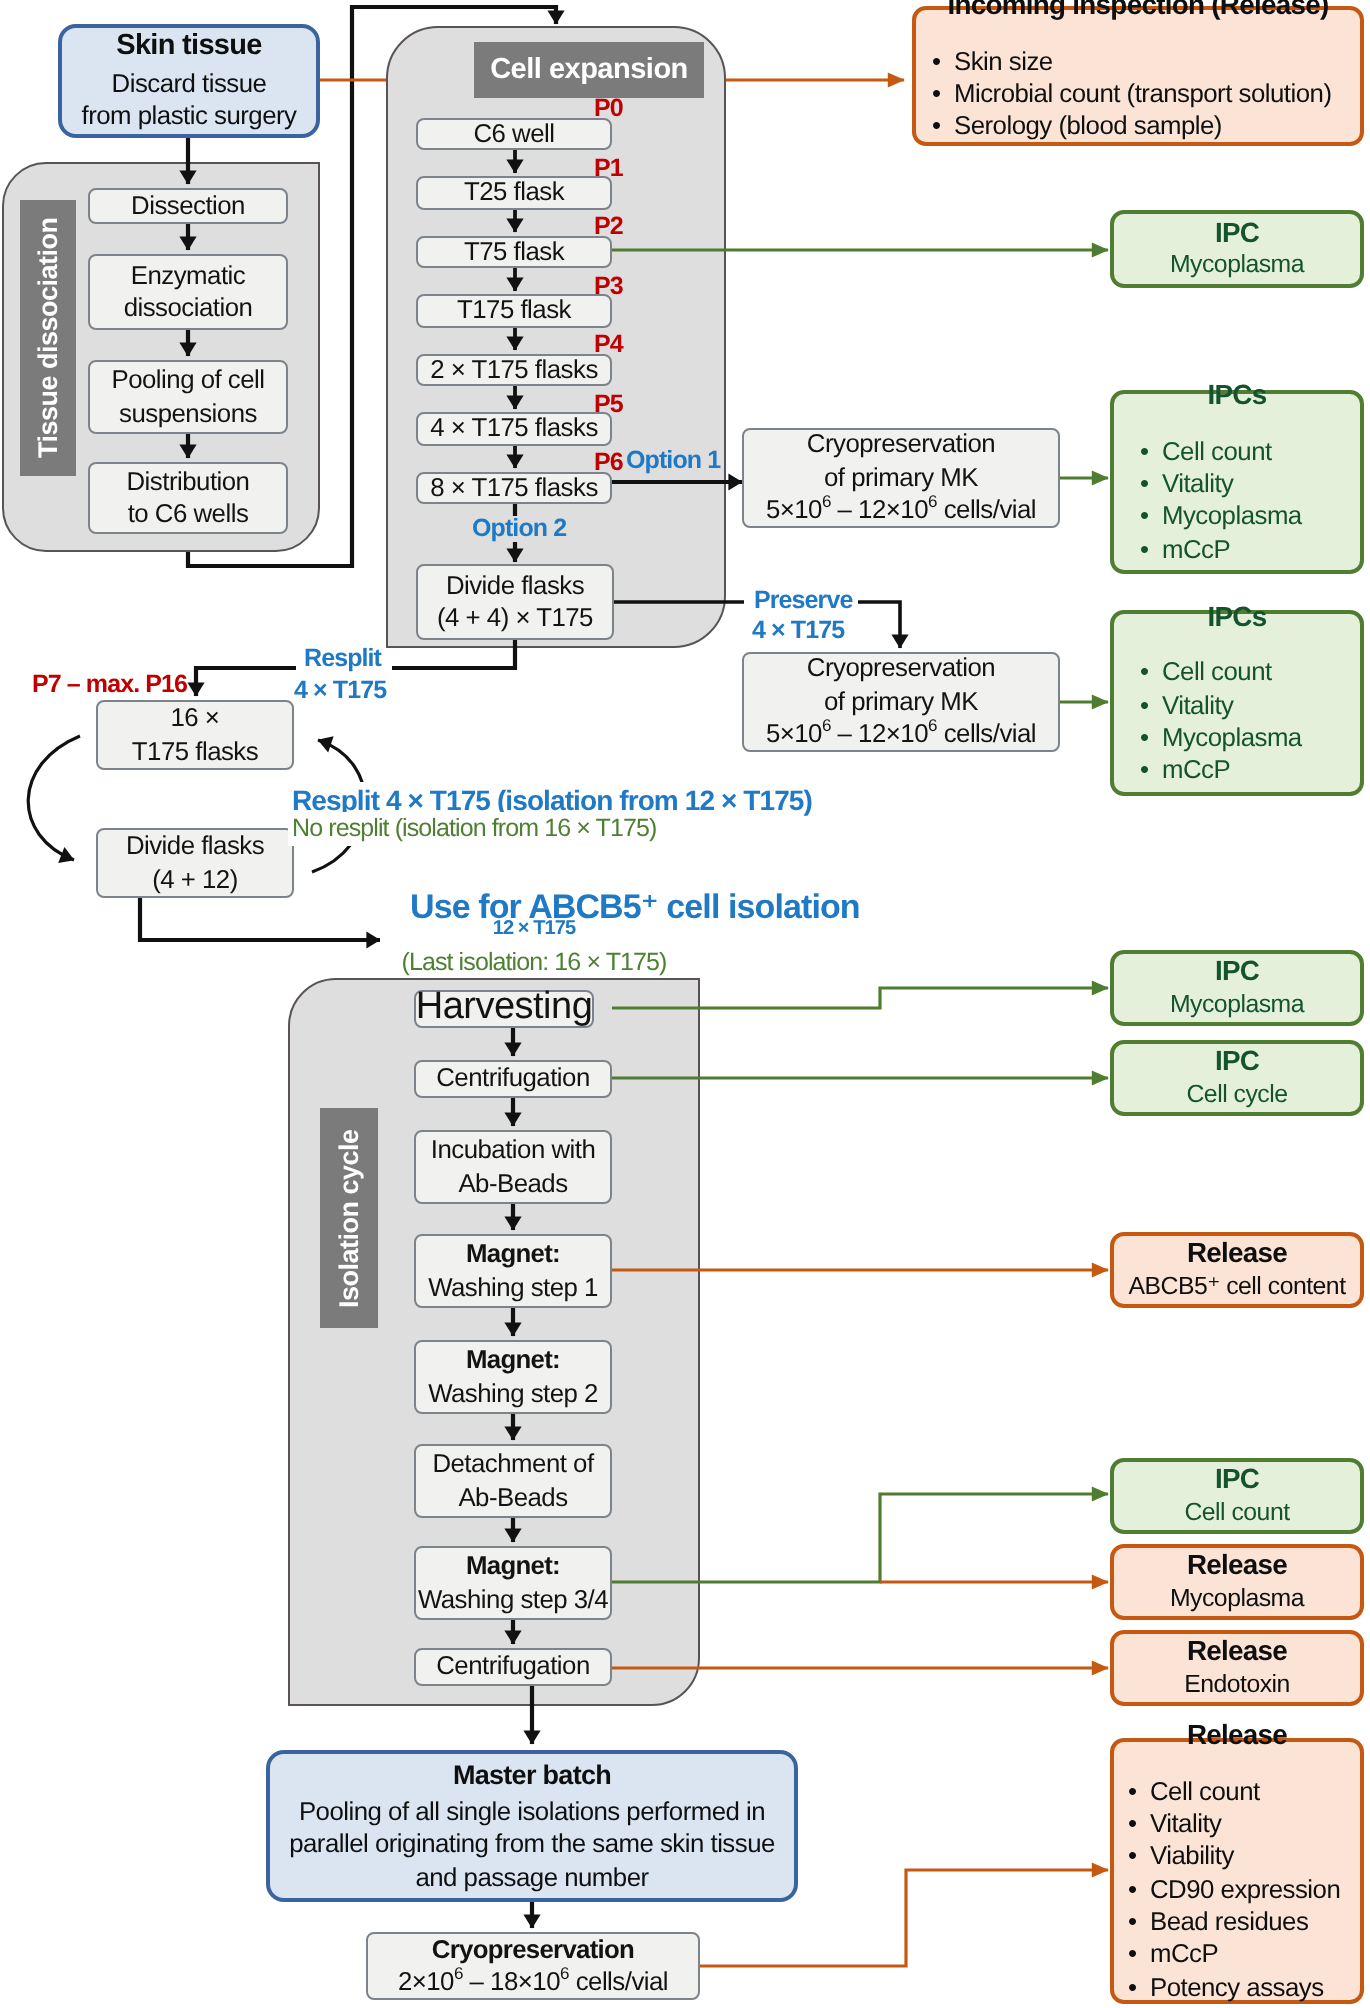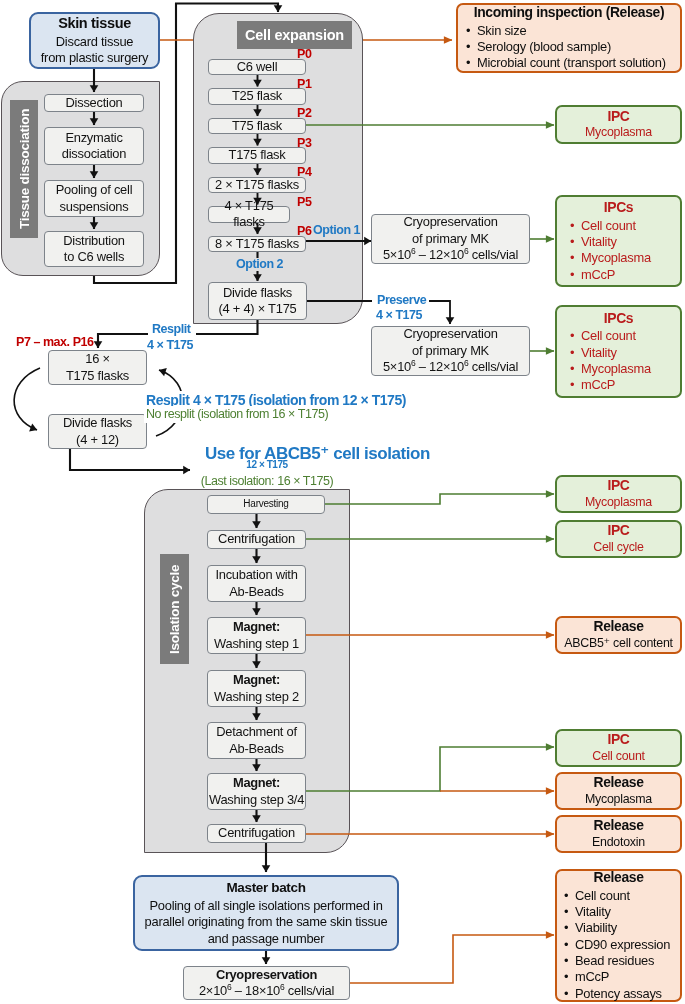--- a/index.html
+++ b/index.html
@@ -8,29 +8,29 @@
   #stage{position:absolute;left:0;top:0;width:685px;height:1004px;}
   svg.lines{position:absolute;left:0;top:0;width:685px;height:1004px;pointer-events:none;overflow:visible;}
   .panel{position:absolute;box-sizing:border-box;background:#dededf;
          border:1.5px solid #595357;}
   .band{position:absolute;box-sizing:border-box;background:#7b7b7b;color:#ffffff;
         font-weight:bold;display:flex;align-items:center;justify-content:center;}
   .node{position:absolute;box-sizing:border-box;display:flex;flex-direction:column;
         align-items:center;justify-content:center;text-align:center;line-height:1.27;}
   .gbox{background:#f1f1ef;border:1.7px solid #7d838a;border-radius:4px;color:#131313;}
   .bluebox{background:#dbe5f1;border:2.3px solid #3a64a0;border-radius:9px;color:#0f0f0f;}
-  .greenbox{background:#e4f0da;border:2.1px solid #4f7d32;border-radius:7px;color:#b91c1c;}
+  .greenbox{background:#e4f0da;border:2.1px solid #4f7d32;border-radius:7px;color:#14532d;}
   .orangebox{background:#fbe4d6;border:2.1px solid #c65911;border-radius:7px;color:#0f0f0f;}
   .lbl{position:absolute;white-space:nowrap;line-height:1.2;}
   .red{color:#c00000;font-weight:bold;letter-spacing:-0.45px;}
   .blue{color:#2079c4;font-weight:bold;letter-spacing:-0.45px;}
   .grn{color:#4e8033;font-weight:normal;letter-spacing:-0.45px;}
   .bold{letter-spacing:-0.35px;}
   .bold{font-weight:bold;}
-  ul.bul{margin:0;padding:0;list-style:none;text-align:left;align-self:flex-start;}
+  ul.bul{margin:10px;padding:0;list-style:none;text-align:left;align-self:flex-start;}
   ul.bul li{position:relative;padding-left:12px;white-space:nowrap;line-height:16.3px;}
   ul.bul li:before{content:"\2022";position:absolute;left:1px;top:0px;}
   sup{font-size:0.66em;vertical-align:super;line-height:0;}
   .vband{writing-mode:vertical-rl;transform:rotate(180deg);}
 </style>
 </head>
 <body>
 
 <div id="stage">
 <svg class="lines" viewBox="0 0 685 1004">
@@ -142,21 +142,21 @@
     </div>
 <div class="lbl red" style="left:297px;top:106.0px;font-size:12.5px;">P2</div>
 <div class="node gbox" style="left:208px;top:147px;width:98px;height:16.5px;font-size:12.9px;">
       <div><span>T175 flask</span></div>
     </div>
 <div class="lbl red" style="left:297px;top:135.5px;font-size:12.5px;">P3</div>
 <div class="node gbox" style="left:208px;top:176.5px;width:98px;height:16.5px;font-size:12.9px;">
       <div><span>2 × T175 flasks</span></div>
     </div>
 <div class="lbl red" style="left:297px;top:165.0px;font-size:12.5px;">P4</div>
-<div class="node gbox" style="left:208px;top:206px;width:82px;height:16.5px;font-size:12.9px;">
+<div class="node gbox" style="left:208px;top:206px;width:98px;height:16.5px;font-size:12.9px;">
       <div><span>4 × T175 flasks</span></div>
     </div>
 <div class="lbl red" style="left:297px;top:194.5px;font-size:12.5px;">P5</div>
 <div class="node gbox" style="left:208px;top:235.5px;width:98px;height:16.5px;font-size:12.9px;">
       <div><span>8 × T175 flasks</span></div>
     </div>
 <div class="lbl red" style="left:297px;top:224.0px;font-size:12.5px;text-align:right;">P6</div>
 <div class="lbl blue" style="left:313px;top:223px;font-size:12.5px;">Option 1</div>
 <div class="lbl blue" style="left:236px;top:257px;font-size:12.5px;">Option 2</div>
 <div class="node gbox" style="left:208px;top:282px;width:99px;height:38px;font-size:12.9px;">
@@ -175,21 +175,21 @@
       <div><span>(4 + 12)</span></div>
     </div>
 <div class="lbl blue" style="left:144px;top:391px;font-size:14px;background:#fff;padding:1px 2px;">Resplit 4 × T175 (isolation from 12 × T175)</div>
 <div class="lbl grn" style="left:144px;top:406px;font-size:12.5px;background:#fff;padding:1px 2px;">No resplit (isolation from 16 × T175)</div>
 <div class="lbl blue" style="left:191px;top:444px;font-size:17px;width:152px;text-align:left;margin-left:14px;">Use for ABCB5⁺ cell isolation</div>
 <div class="lbl blue" style="left:191px;top:459px;font-size:10px;width:152px;text-align:center;">12 × T175</div>
 <div class="lbl grn" style="left:191px;top:474px;font-size:12.5px;width:152px;text-align:center;">(Last isolation: 16 × T175)</div>
 <div class="band vband" style="left:160px;top:554px;width:29px;height:110px;font-size:13.5px;">
       <span>Isolation cycle</span>
     </div>
-<div class="node gbox" style="left:207px;top:495px;width:118px;height:19px;font-size:10px;">
+<div class="node gbox" style="left:207px;top:495px;width:90px;height:19px;font-size:19px;">
       <div><span>Harvesting</span></div>
     </div>
 <div class="node gbox" style="left:207px;top:530px;width:99px;height:19px;font-size:12.9px;">
       <div><span>Centrifugation</span></div>
     </div>
 <div class="node gbox" style="left:207px;top:565px;width:99px;height:37px;font-size:12.9px;">
       <div><span>Incubation with</span></div>
       <div><span>Ab-Beads</span></div>
     </div>
 <div class="node gbox" style="left:207px;top:617px;width:99px;height:37px;font-size:12.9px;">
@@ -230,22 +230,22 @@
       <div><span>Cryopreservation</span></div>
       <div><span>of primary MK</span></div>
       <div><span>5×10</span><sup>6</sup><span> – 12×10</span><sup>6</sup><span> cells/vial</span></div>
     </div>
 <div class="lbl blue" style="left:374px;top:293px;font-size:12.5px;background:#fff;padding:0 3px;">Preserve</div>
 <div class="lbl blue" style="left:376px;top:308px;font-size:12.5px;">4 × T175</div>
 <div class="node orangebox" style="left:456px;top:3px;width:226px;height:70px;font-size:12.9px;">
       <div class="bold" style="font-size:13.9px;margin-bottom:1px;"><span>Incoming inspection (Release)</span></div>
       <ul class="bul" style="font-size:12.9px;margin-left:7px;">
         <li>Skin size</li>
+        <li>Microbial count (transport solution)</li>
         <li>Serology (blood sample)</li>
-        <li>Microbial count (transport solution)</li>
       </ul>
     </div>
 <div class="node greenbox" style="left:555px;top:105px;width:127px;height:39px;font-size:12.4px;">
       <div class="bold" style="font-size:13.9px;"><span>IPC</span></div>
       <div style="font-size:12.4px;"><span>Mycoplasma</span></div>
     </div>
 <div class="node greenbox" style="left:555px;top:195px;width:127px;height:92px;font-size:12.9px;">
       <div class="bold" style="font-size:13.9px;margin-bottom:1px;"><span>IPCs</span></div>
       <ul class="bul" style="font-size:12.9px;margin-left:12px;">
         <li>Cell count</li>

